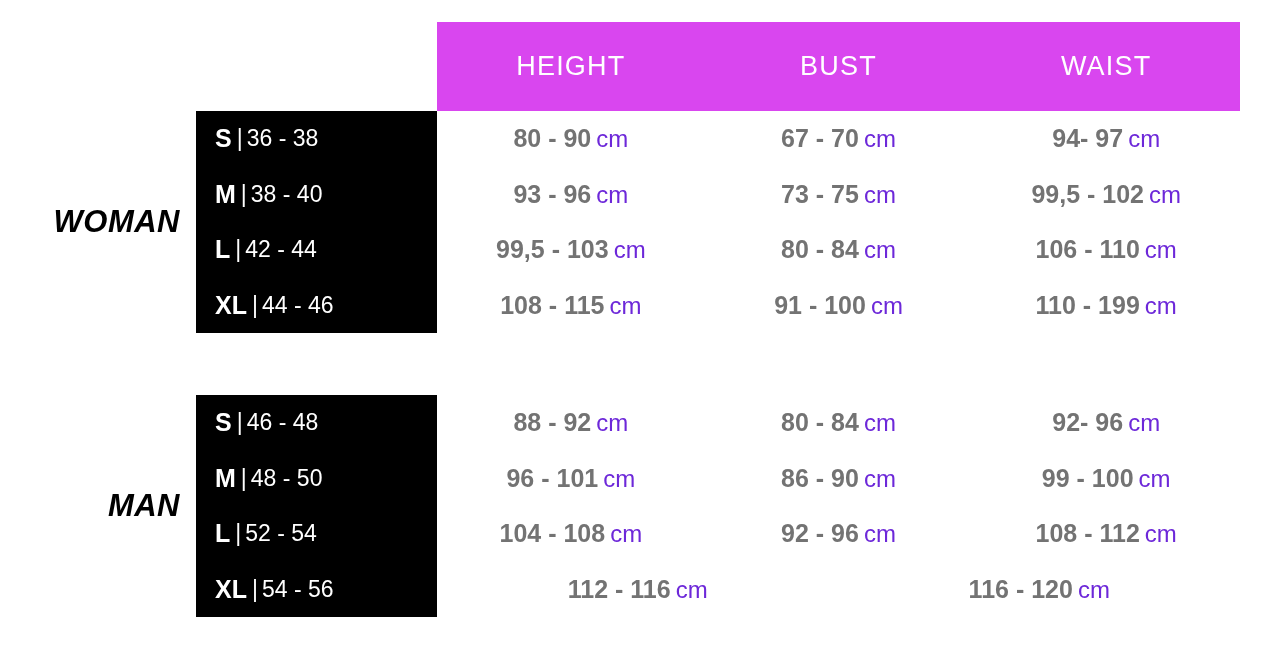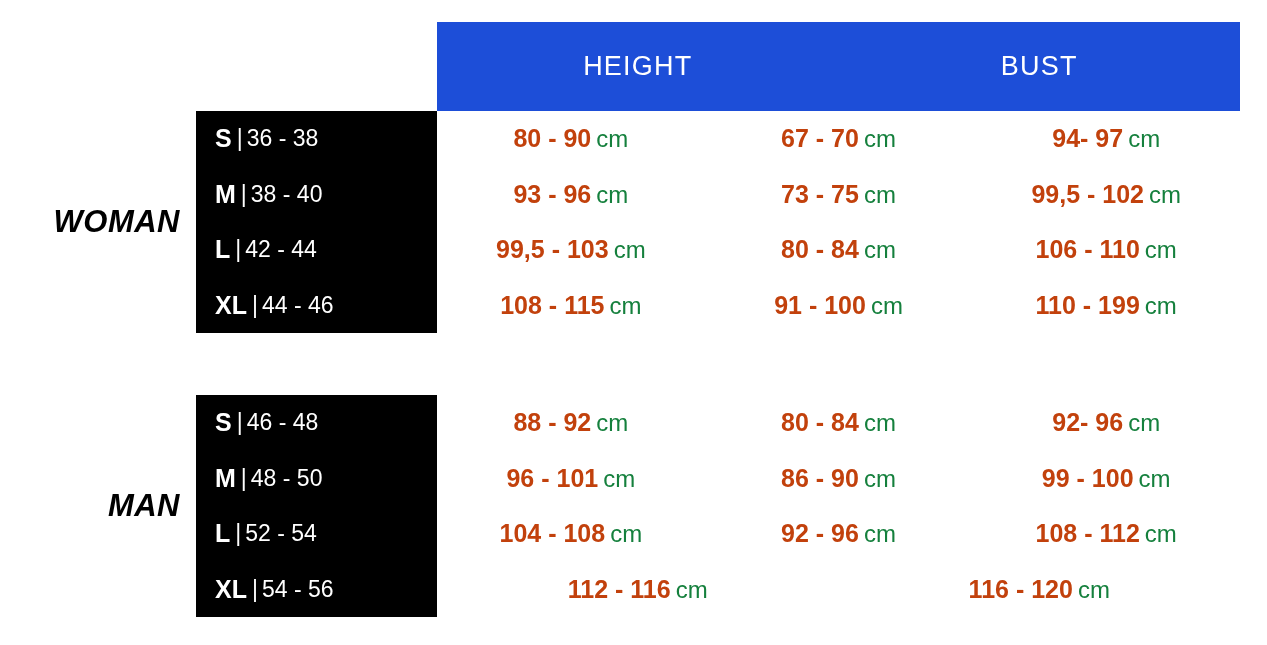--- a/index.html
+++ b/index.html
@@ -22,21 +22,21 @@
     height: 645px;
   }
 
   
   .header-bar {
     position: absolute;
     left: 437px;
     top: 22px;
     width: 803px;
     height: 89px;
-    background: #1d4ed8;
+    background: #d946ef;
     display: flex;
     align-items: center;
   }
   .header-cell {
     flex: 1 1 0;
     text-align: center;
     color: #ffffff;
     font-size: 27px;
     font-weight: 400;
     letter-spacing: 1.2px;
@@ -119,37 +119,38 @@
   }
   .measure-cell {
     flex: 1 1 0;
     text-align: center;
     font-size: 25px;
     color: #404040;
     white-space: nowrap;
   }
   .measure-cell .val {
     font-weight: bold;
-    color: #c2410c;
+    color: #737373;
   }
   .measure-cell .unit {
     font-weight: 400;
-    color: #15803d;
+    color: #6d28d9;
     margin-left: 5px;
     font-size: 24px;
   }
 </style>
 </head>
 <body>
 
 <div class="page">
 
   <div class="header-bar">
     <div class="header-cell">HEIGHT</div>
     <div class="header-cell">BUST</div>
+    <div class="header-cell">WAIST</div>
   </div>
 
   <div class="group group-woman">
     <div class="group-label">WOMAN</div>
 
     <div class="size-col">
       <div class="size-cell">
         <span class="sz">S</span>
         <span class="sep">|</span>
         <span class="rng">36 - 38</span>

